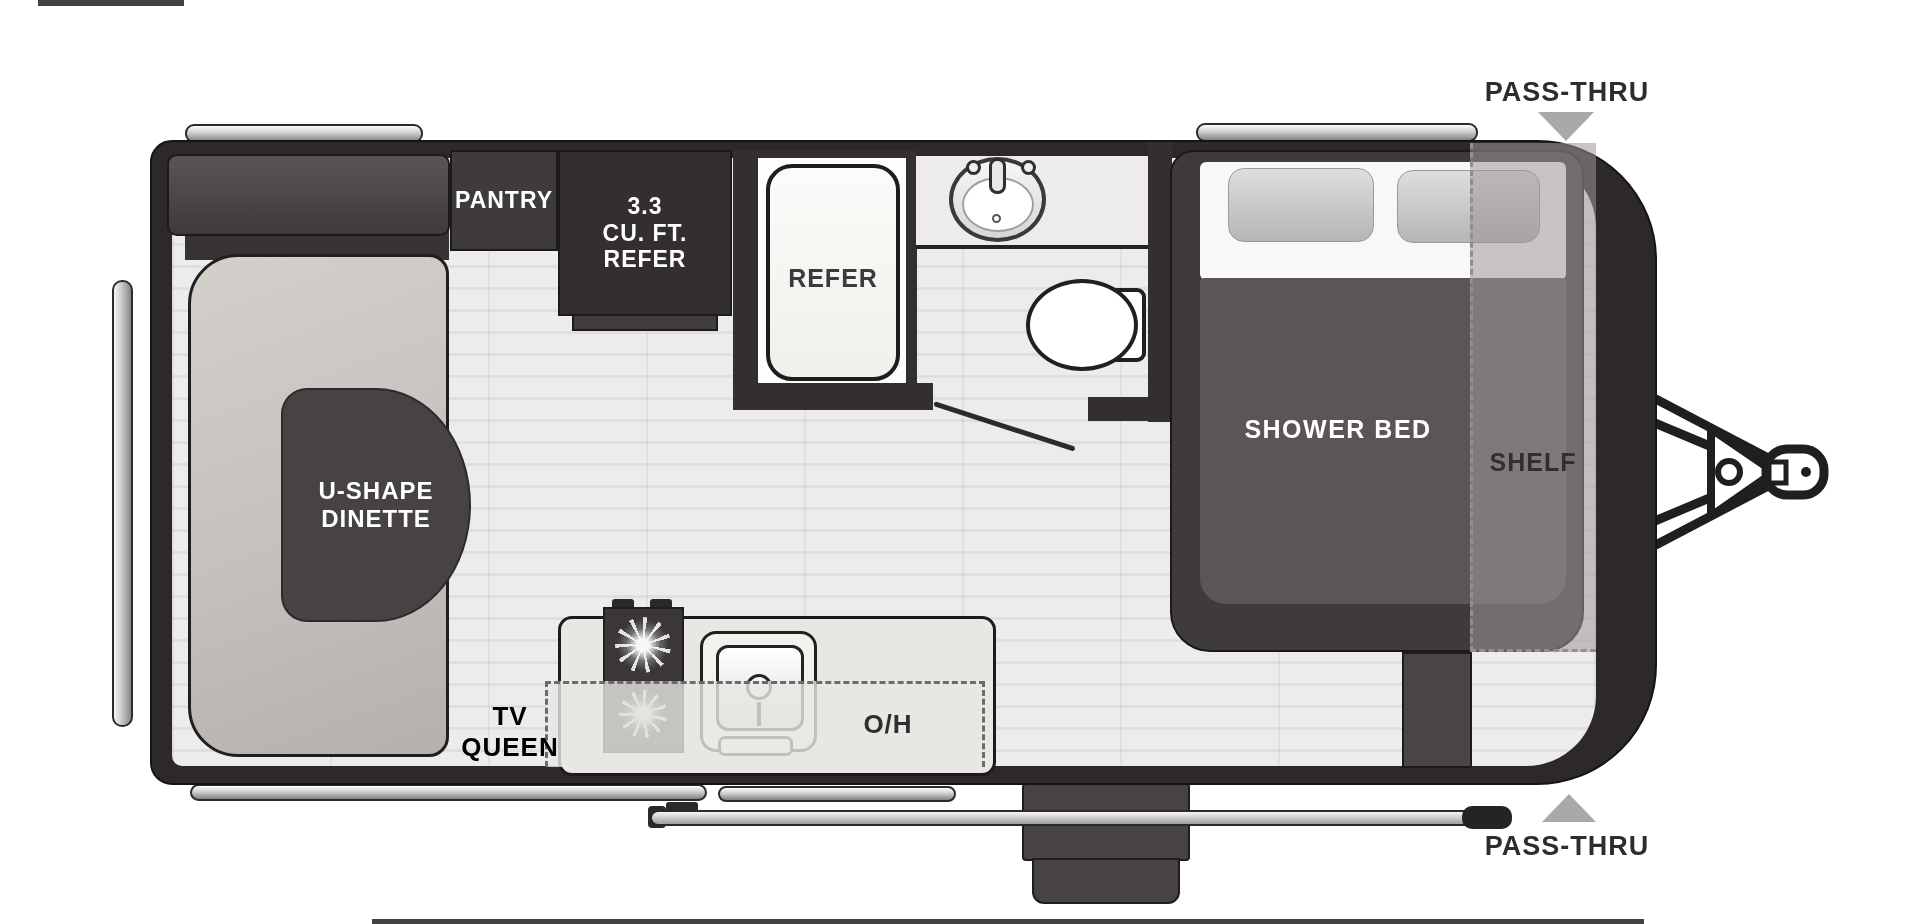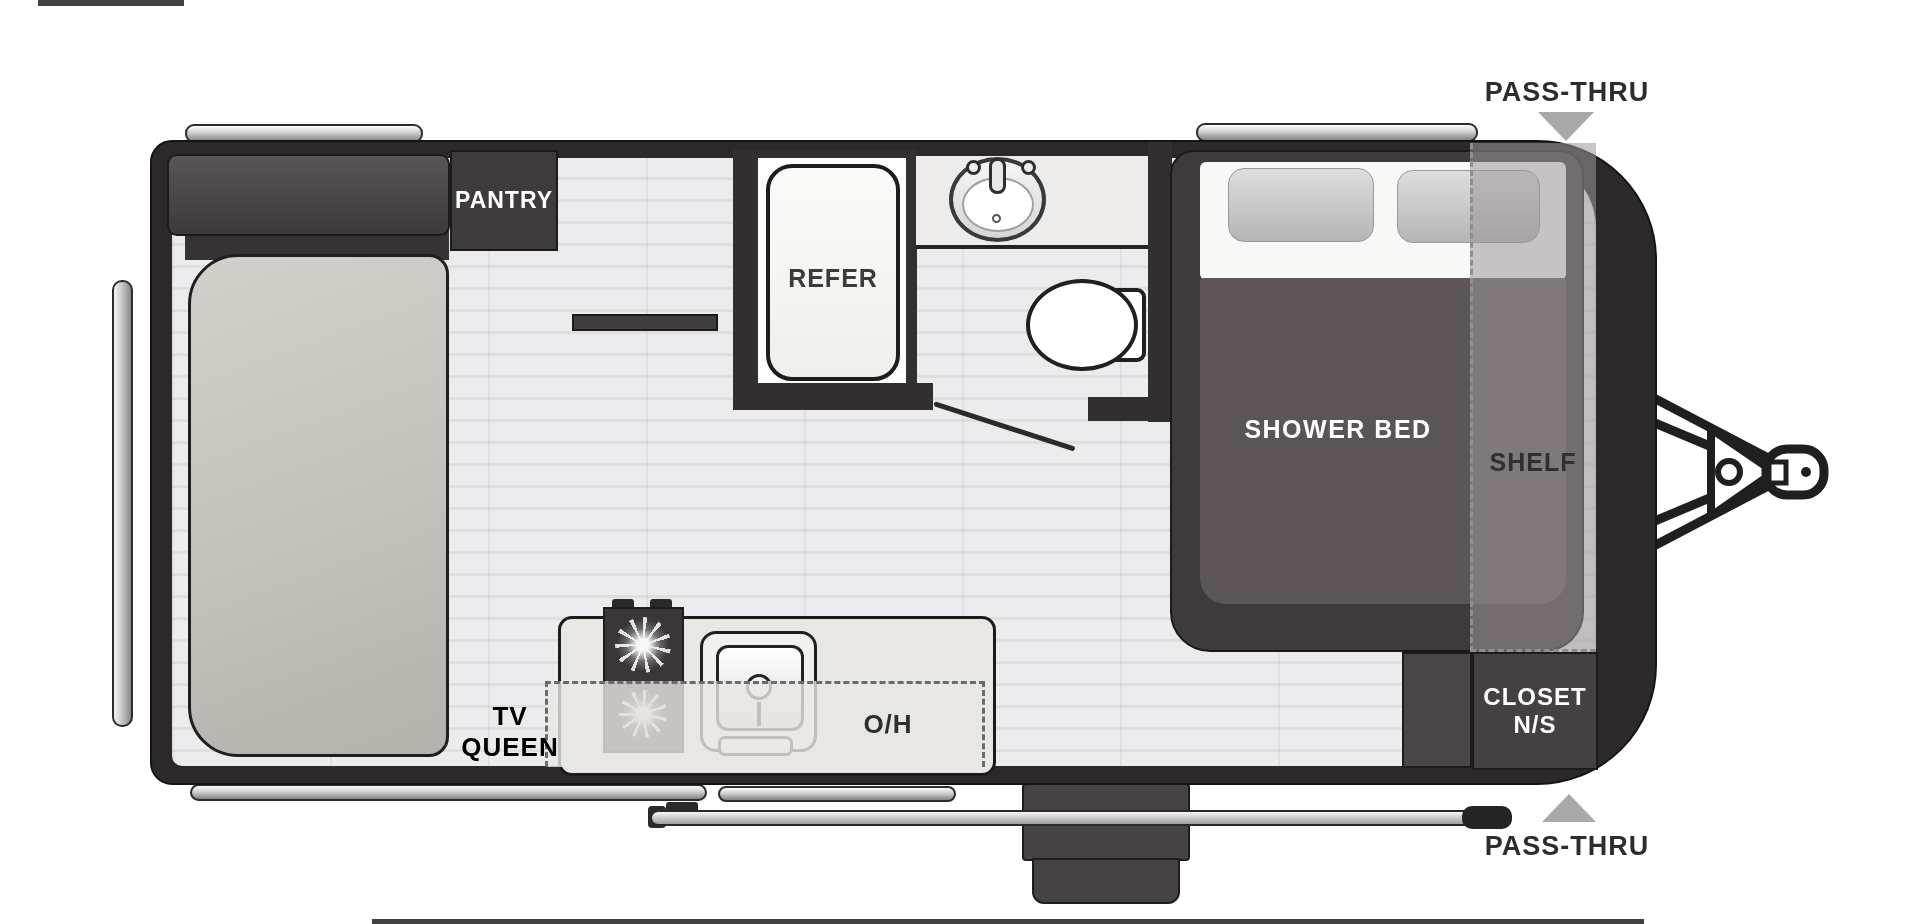--- a/index.html
+++ b/index.html
@@ -60,24 +60,34 @@
   <div class="abs" style="left:172px;top:158px;width:1424px;height:608px;border-radius:10px 70px 70px 10px;
               background:
                 repeating-linear-gradient(90deg, rgba(120,120,128,0.10) 0 2px, rgba(0,0,0,0) 2px 158px),
                 repeating-linear-gradient(180deg,#ececee 0px,#ececee 19px,#dfdfe2 19px,#dfdfe2 22px);"></div>
 
   <div class="abs" style="left:185px;top:230px;width:264px;height:30px;background:#373334;"></div>
   <div class="abs cab" style="left:167px;top:154px;width:283px;height:82px;border-radius:10px;background:linear-gradient(180deg,#5a5456,#3e3a3b);"></div>
   <div class="abs cab flexc" style="left:450px;top:150px;width:108px;height:101px;background:#3f3a3c;">
     <span class="lbl lbl-white" style="font-size:23px;">PANTRY</span>
   </div>
+  <div class="abs cab flexc" style="left:558px;top:150px;width:174px;height:166px;background:#332f31;">
+    <span class="lbl lbl-white" style="font-size:23px;">3.3</span>
+    <span class="lbl lbl-white" style="font-size:23px;">CU. FT.</span>
+    <span class="lbl lbl-white" style="font-size:23px;">REFER</span>
+  </div>
   <div class="abs cab" style="left:572px;top:314px;width:146px;height:17px;background:#413c3e;"></div>
 
   <div class="abs" style="left:188px;top:254px;width:261px;height:503px;border:3px solid #1f1f1f;border-radius:50px 20px 20px 50px;
               background:linear-gradient(160deg,#d3cfca 0%,#c4c0bb 55%,#b4b0ab 100%);"></div>
+  <div class="abs flexc" style="left:281px;top:388px;width:190px;height:234px;background:#474244;border:2px solid #2b2b2b;
+              border-radius:26px 95px 95px 26px / 26px 117px 117px 26px;">
+    <span class="lbl lbl-white" style="font-size:24px;">U-SHAPE</span>
+    <span class="lbl lbl-white" style="font-size:24px;">DINETTE</span>
+  </div>
 
   <div class="abs wall" style="left:733px;top:150px;width:184px;height:254px;"></div>
   <div class="abs" style="left:758px;top:158px;width:148px;height:230px;background:#fdfdfc;"></div>
   <div class="abs" style="left:766px;top:164px;width:134px;height:217px;border:4px solid #1d1d1d;border-radius:26px;background:linear-gradient(180deg,#fbfbf9,#efefec);"></div>
   <div class="abs lbl" style="left:733px;top:264px;width:200px;font-size:25px;color:#3b3b3b;">REFER</div>
   <div class="abs wall" style="left:733px;top:383px;width:200px;height:27px;"></div>
 
   <div class="abs" style="left:916px;top:156px;width:232px;height:93px;background:#edecea;border-bottom:4px solid #242424;"></div>
   <div class="abs" style="left:949px;top:157px;width:97px;height:85px;border-radius:50%;border:4px solid #3a3a3a;background:linear-gradient(180deg,#f6f6f6,#d6d6d6);"></div>
   <div class="abs" style="left:962px;top:177px;width:72px;height:55px;border-radius:50%;border:2px solid #a0a0a0;background:#ffffff;"></div>
@@ -115,24 +125,20 @@
   </div>
 
   <div class="abs" style="left:1170px;top:150px;width:414px;height:502px;background:#3f3a3c;border:2px solid #1a1a1a;border-radius:24px 24px 40px 40px;"></div>
   <div class="abs" style="left:1200px;top:162px;width:366px;height:118px;background:#f8f8f7;border-radius:6px;"></div>
   <div class="abs" style="left:1228px;top:168px;width:146px;height:74px;border-radius:16px;border:1px solid #9a9a9a;background:linear-gradient(180deg,#dedede,#b5b5b5);"></div>
   <div class="abs" style="left:1397px;top:170px;width:143px;height:73px;border-radius:16px;border:1px solid #9a9a9a;background:linear-gradient(180deg,#dedede,#b5b5b5);"></div>
   <div class="abs" style="left:1200px;top:278px;width:366px;height:326px;background:#5b5557;border-radius:4px 4px 26px 26px;"></div>
   <div class="abs lbl lbl-white" style="left:1216px;top:415px;width:244px;font-size:25px;letter-spacing:1.5px;">SHOWER BED</div>
 
   <div class="abs" style="left:1402px;top:652px;width:70px;height:116px;background:#4a4546;border:2px solid #1c1c1c;"></div>
-  <div class="abs flexc" style="left:1472px;top:652px;width:126px;height:118px;background:#454041;border:2px solid #1c1c1c;">
-    <span class="lbl lbl-white" style="font-size:24px;">CLOSET</span>
-    <span class="lbl lbl-white" style="font-size:24px;">N/S</span>
-  </div>
 
   <div class="abs" style="left:1470px;top:143px;width:126px;height:509px;background:rgba(158,152,154,0.55);
               border-left:3px dashed #8f8f8f;border-bottom:3px dashed #8f8f8f;"></div>
   <div class="abs lbl" style="left:1474px;top:448px;width:118px;font-size:25px;color:#332f30;">SHELF</div>
 
   <div class="abs lbl" style="left:1467px;top:77px;width:200px;font-size:27px;">PASS-THRU</div>
   <div class="abs tri-down" style="left:1538px;top:112px;"></div>
   <div class="abs tri-up" style="left:1542px;top:794px;"></div>
   <div class="abs lbl" style="left:1467px;top:831px;width:200px;font-size:27px;">PASS-THRU</div>
 

